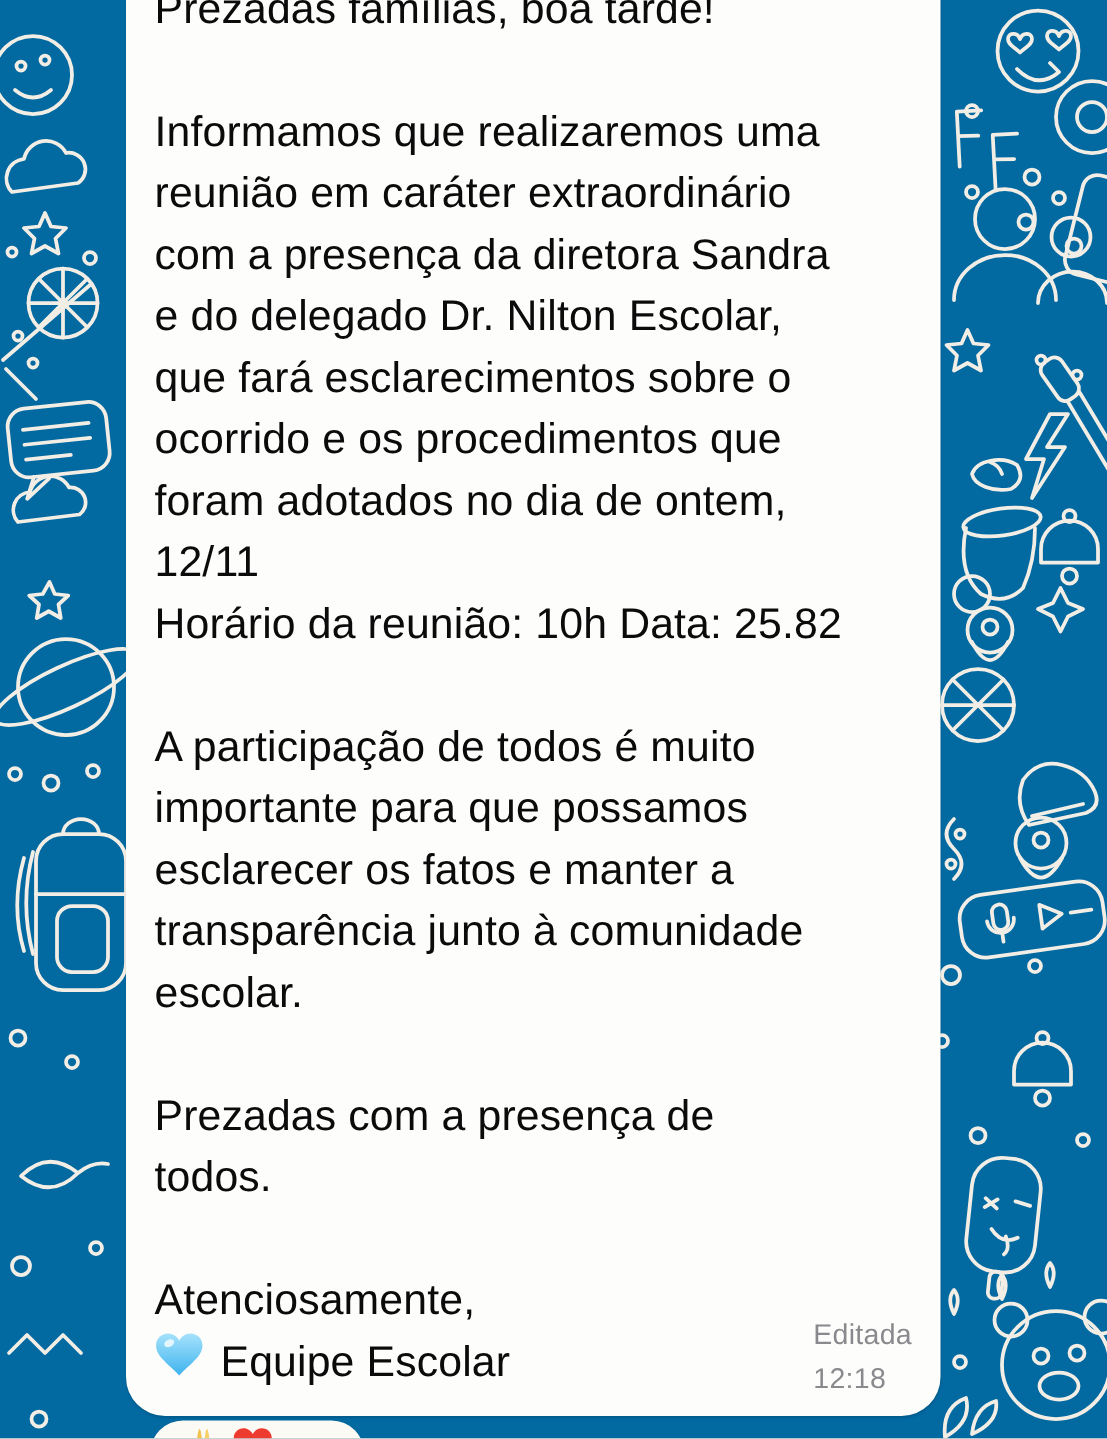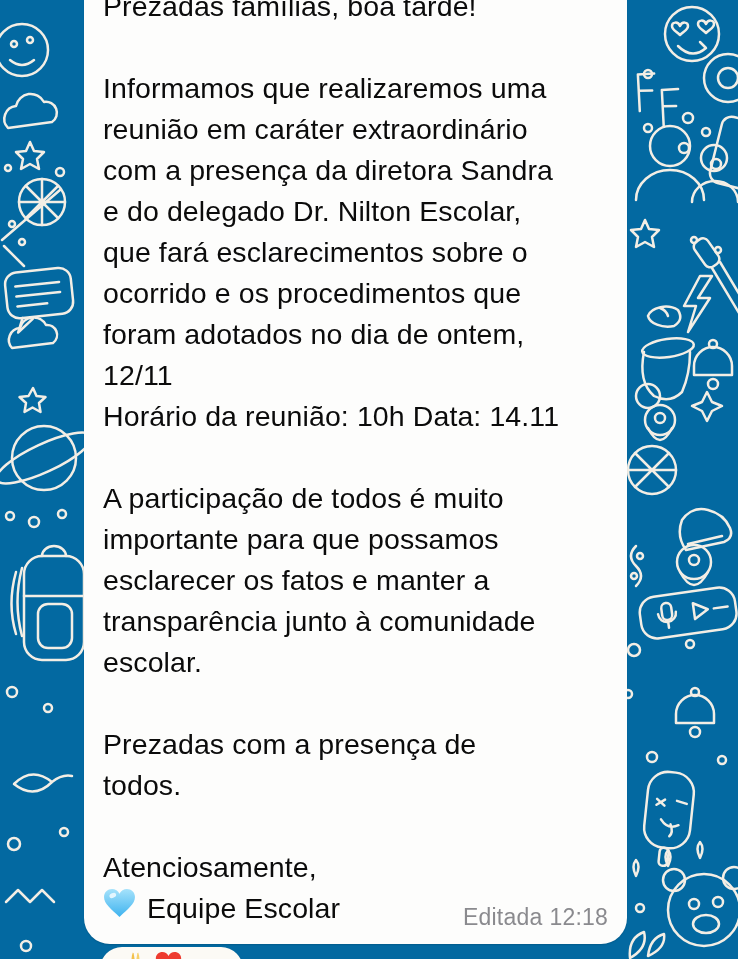--- a/index.html
+++ b/index.html
@@ -16,21 +16,21 @@
   }
   .msg{
     position:absolute;left:19px;top:38px;right:12px;
     font-size:28.5px;line-height:41px;color:#0B0B0B;letter-spacing:0.1px;
   }
   .line{height:41px;white-space:nowrap;}
   .sig{display:flex;align-items:flex-start;gap:11px;}
   .heart-blue-svg{width:33px;height:30px;display:block;flex:0 0 auto;}
   .meta{
     position:absolute;right:19px;bottom:13px;
-    display:flex;gap:7px;font-size:23px;color:#8A8A8E;letter-spacing:0.2px;
+    display:flex;gap:7px;font-size:19px;color:#8A8A8E;letter-spacing:0.2px;flex-direction:column;
   }
   .pill{
     position:absolute;left:100px;top:947px;width:143px;height:44px;
     background:#FCFAF5;border-radius:22px;
     box-shadow:0 1px 2px rgba(0,0,0,0.15);
     display:flex;align-items:flex-start;gap:6px;
     padding:3px 0 0 22px;box-sizing:border-box;
   }
   .pill-emoji{width:27px;height:27px;display:block;flex:0 0 auto;}
 </style>
@@ -166,21 +166,21 @@
       <div class="line">Prezadas famílias, boa tarde!</div>
       <div class="line"></div>
       <div class="line">Informamos que realizaremos uma</div>
       <div class="line">reunião em caráter extraordinário</div>
       <div class="line">com a presença da diretora Sandra</div>
       <div class="line">e do delegado Dr. Nilton Escolar,</div>
       <div class="line">que fará esclarecimentos sobre o</div>
       <div class="line">ocorrido e os procedimentos que</div>
       <div class="line">foram adotados no dia de ontem,</div>
       <div class="line">12/11</div>
-      <div class="line">Horário da reunião: 10h Data: 14.11</div>
+      <div class="line">Horário da reunião: 10h Data: 25.82</div>
       <div class="line"></div>
       <div class="line">A participação de todos é muito</div>
       <div class="line">importante para que possamos</div>
       <div class="line">esclarecer os fatos e manter a</div>
       <div class="line">transparência junto à comunidade</div>
       <div class="line">escolar.</div>
       <div class="line"></div>
       <div class="line">Prezadas com a presença de</div>
       <div class="line">todos.</div>
       <div class="line"></div>

